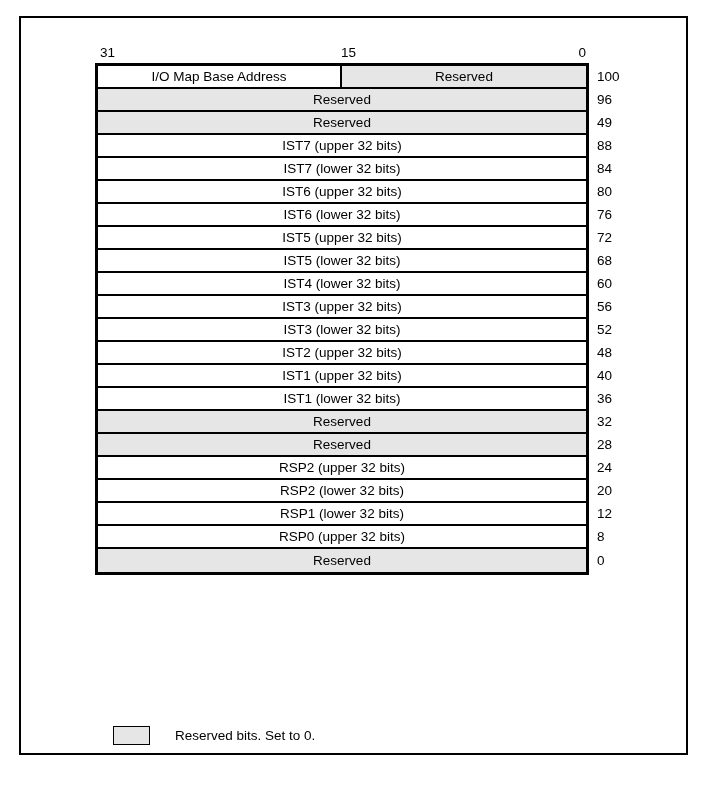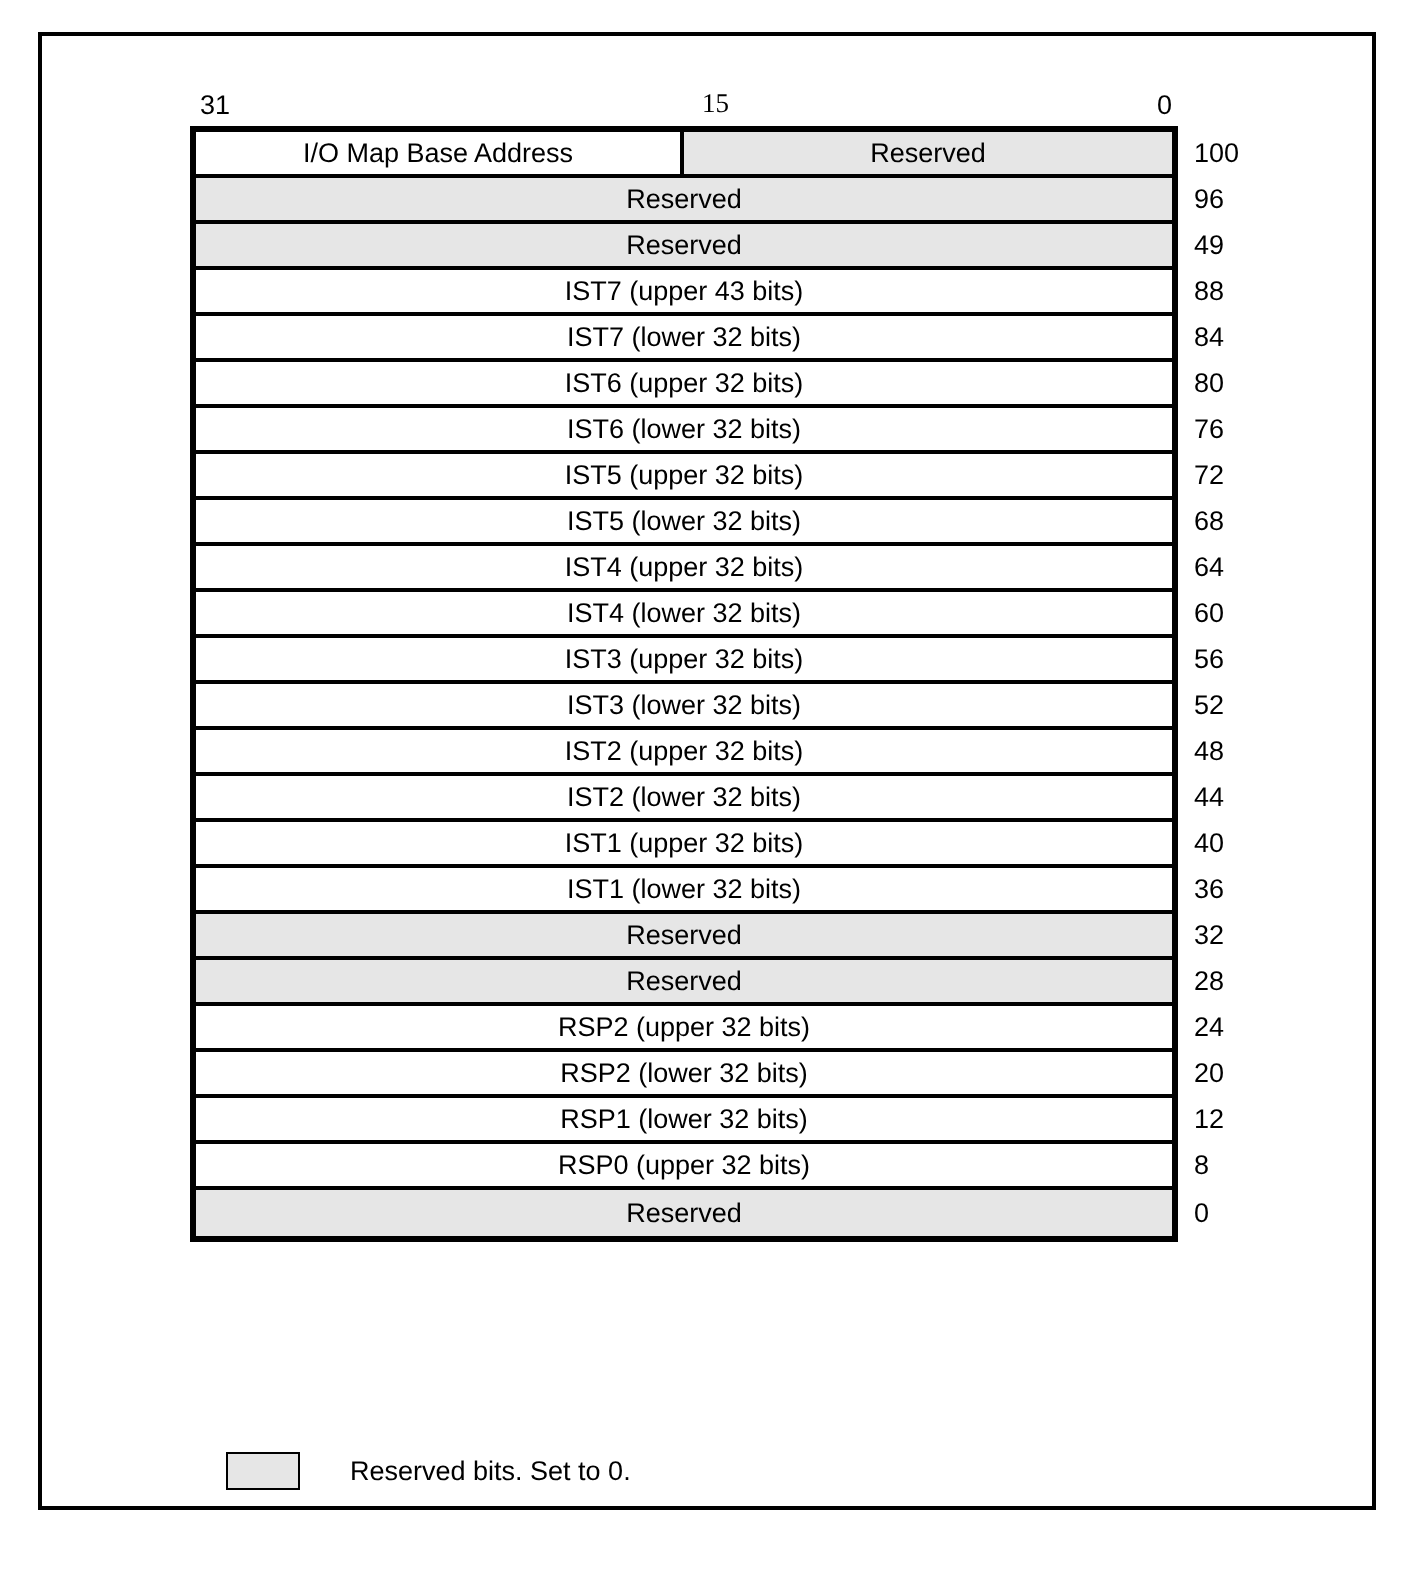--- a/index.html
+++ b/index.html
@@ -25,21 +25,21 @@
   .bit-labels {
     position: absolute;
     left: 74px;
     top: 24px;
     width: 494px;
     height: 18px;
     font-size: 13.5px;
   }
   .bit-label { position: absolute; bottom: 0; }
   .bl-left  { left: 5px; }
-  .bl-mid   { left: 256px; font-family: Liberation Serif, serif; }
+  .bl-mid   { left: 246px; }
   .bl-right { right: 3px; }
   .tss {
     position: absolute;
     left: 74px;
     top: 45px;
     width: 494px;
     border: 3px solid #000000;
     background: #ffffff;
   }
   .row {
@@ -120,21 +120,21 @@
 
       <div class="row res">
         <div class="cell">Reserved</div>
         <div class="offset">96</div>
       </div>
       <div class="row res">
         <div class="cell">Reserved</div>
         <div class="offset">49</div>
       </div>
       <div class="row">
-        <div class="cell">IST7 (upper 43 bits)</div>
+        <div class="cell">IST7 (upper 32 bits)</div>
         <div class="offset">88</div>
       </div>
       <div class="row">
         <div class="cell">IST7 (lower 32 bits)</div>
         <div class="offset">84</div>
       </div>
       <div class="row">
         <div class="cell">IST6 (upper 32 bits)</div>
         <div class="offset">80</div>
       </div>
@@ -144,42 +144,34 @@
       </div>
       <div class="row">
         <div class="cell">IST5 (upper 32 bits)</div>
         <div class="offset">72</div>
       </div>
       <div class="row">
         <div class="cell">IST5 (lower 32 bits)</div>
         <div class="offset">68</div>
       </div>
       <div class="row">
-        <div class="cell">IST4 (upper 32 bits)</div>
-        <div class="offset">64</div>
-      </div>
-      <div class="row">
         <div class="cell">IST4 (lower 32 bits)</div>
         <div class="offset">60</div>
       </div>
       <div class="row">
         <div class="cell">IST3 (upper 32 bits)</div>
         <div class="offset">56</div>
       </div>
       <div class="row">
         <div class="cell">IST3 (lower 32 bits)</div>
         <div class="offset">52</div>
       </div>
       <div class="row">
         <div class="cell">IST2 (upper 32 bits)</div>
         <div class="offset">48</div>
-      </div>
-      <div class="row">
-        <div class="cell">IST2 (lower 32 bits)</div>
-        <div class="offset">44</div>
       </div>
       <div class="row">
         <div class="cell">IST1 (upper 32 bits)</div>
         <div class="offset">40</div>
       </div>
       <div class="row">
         <div class="cell">IST1 (lower 32 bits)</div>
         <div class="offset">36</div>
       </div>
       <div class="row res">

